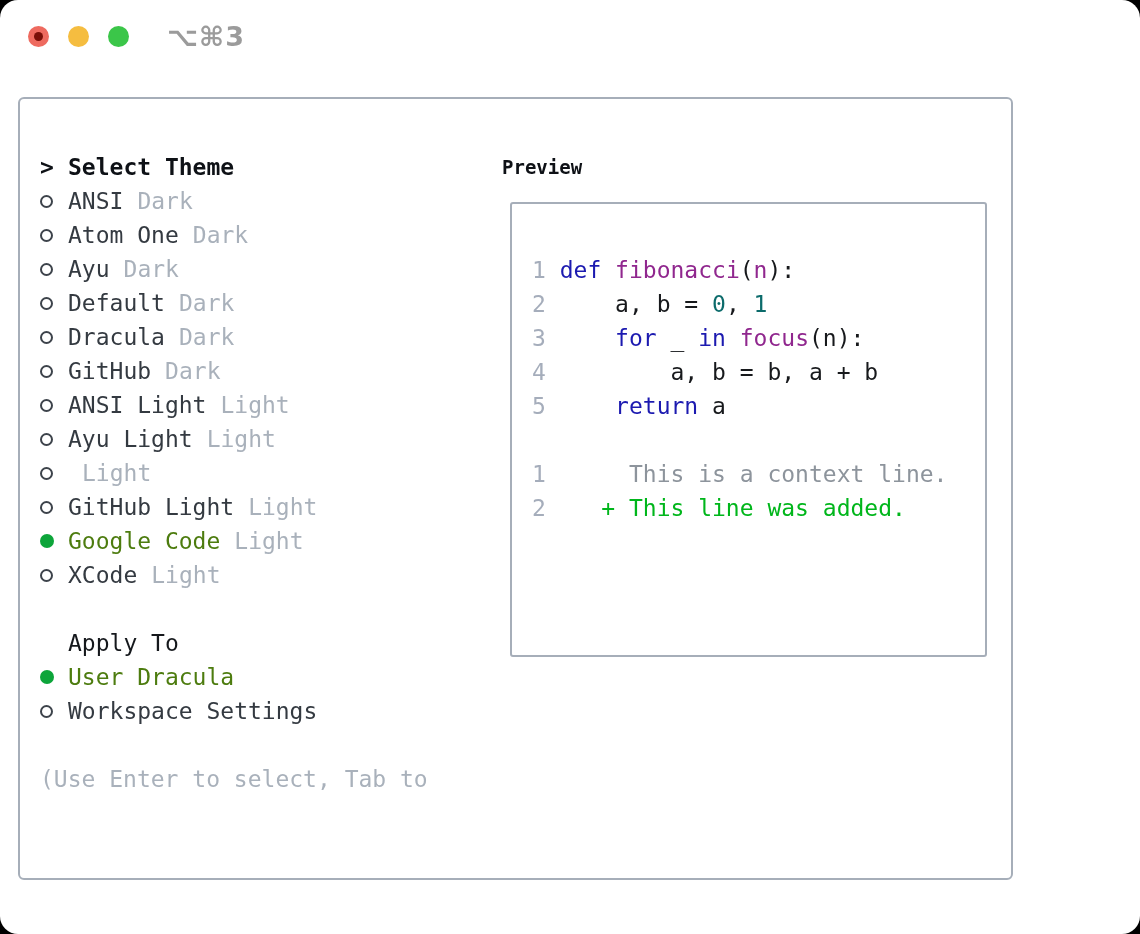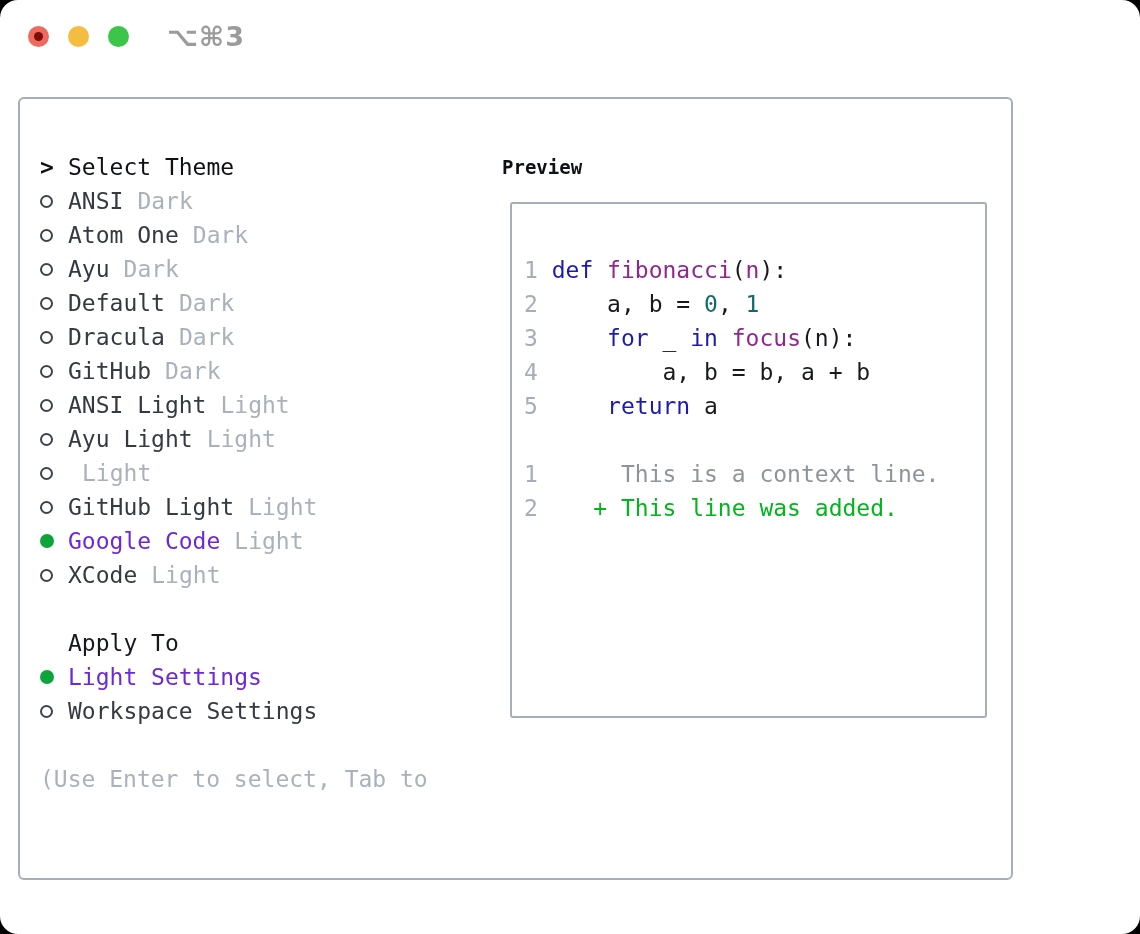--- a/index.html
+++ b/index.html
@@ -22,34 +22,34 @@
   .panel{position:absolute;left:18px;top:97px;width:995px;height:783px;box-sizing:border-box;
          border:2px solid #a6aeb9;border-radius:6px;background:#fff;}
 
   
   .left-col{position:absolute;left:20px;top:51px;font-size:23px;color:#343a41;}
   .row{display:flex;align-items:center;height:34px;white-space:pre;}
   .marker{width:28px;flex:0 0 28px;display:flex;align-items:center;}
   .circle{width:13px;height:13px;box-sizing:border-box;border:2px solid #3d434b;border-radius:50%;}
   .circle.filled{width:14px;height:14px;border:none;background:#0da53a;}
   .chev{font-weight:bold;color:#0e1116;}
-  .hdr{font-weight:normal;color:#0e1116;}
+  .hdr{font-weight:bold;color:#0e1116;}
   .subhdr{color:#15181c;text-align:center;}
   .name{color:#343a41;}
-  .name.green{color:#6d28d9;}
+  .name.green{color:#4d7c0f;}
   .variant{color:#a9b1bb;margin-left:14px;}
   .spacer{height:34px;}
   .help{color:#a9b1bb;}
   .help div{height:34px;line-height:34px;}
 
   
   .preview-header{position:absolute;left:482px;top:51px;height:34px;line-height:34px;
                   font-size:19px;font-weight:bold;color:#0e1116;}
-  .preview-box{position:absolute;left:490px;top:103px;width:477px;height:516px;box-sizing:border-box;
-               border:2px solid #a6aeb9;border-radius:3px;padding:49px 8px 0 12px;overflow:hidden;}
+  .preview-box{position:absolute;left:490px;top:103px;width:477px;height:455px;box-sizing:border-box;
+               border:2px solid #a6aeb9;border-radius:3px;padding:49px 8px 0 20px;overflow:hidden;}
   .code-line{height:34px;line-height:34px;white-space:pre;font-size:23px;}
   .ln{color:#a5adbb;}
   .kw{color:#1c1ab0;}
   .fn{color:#90278e;}
   .num{color:#0c6b6b;}
   .pln{color:#17191c;}
   .ctx{color:#8d949c;}
   .del{color:#c63a22;}
   .add{color:#00b61b;margin-top:11px;}
 </style>
@@ -91,21 +91,21 @@
         </div>
 
       <div class="spacer"></div>
 
       <div class="row">
         <span class="marker"></span>
         <span class="subhdr">Apply To</span>
       </div>
 
       <div id="apply-list">
-          <div class="row"><span class="marker"><span class="circle filled"></span></span><span class="name green">Light Settings</span></div>
+          <div class="row"><span class="marker"><span class="circle filled"></span></span><span class="name green">User Dracula</span></div>
           <div class="row"><span class="marker"><span class="circle"></span></span><span class="name">Workspace Settings</span></div>
         </div>
 
       <div class="spacer"></div>
 
       <div class="help" id="help-text">
           <div>(Use Enter to select, Tab to</div>
         </div>
     </div>
 

